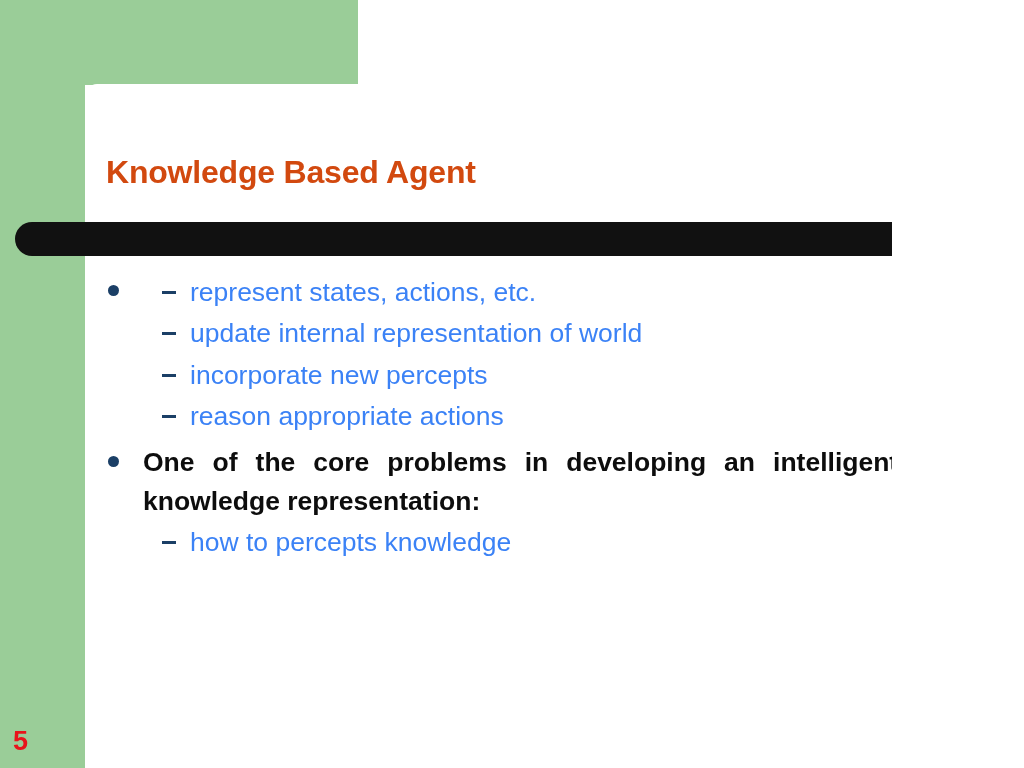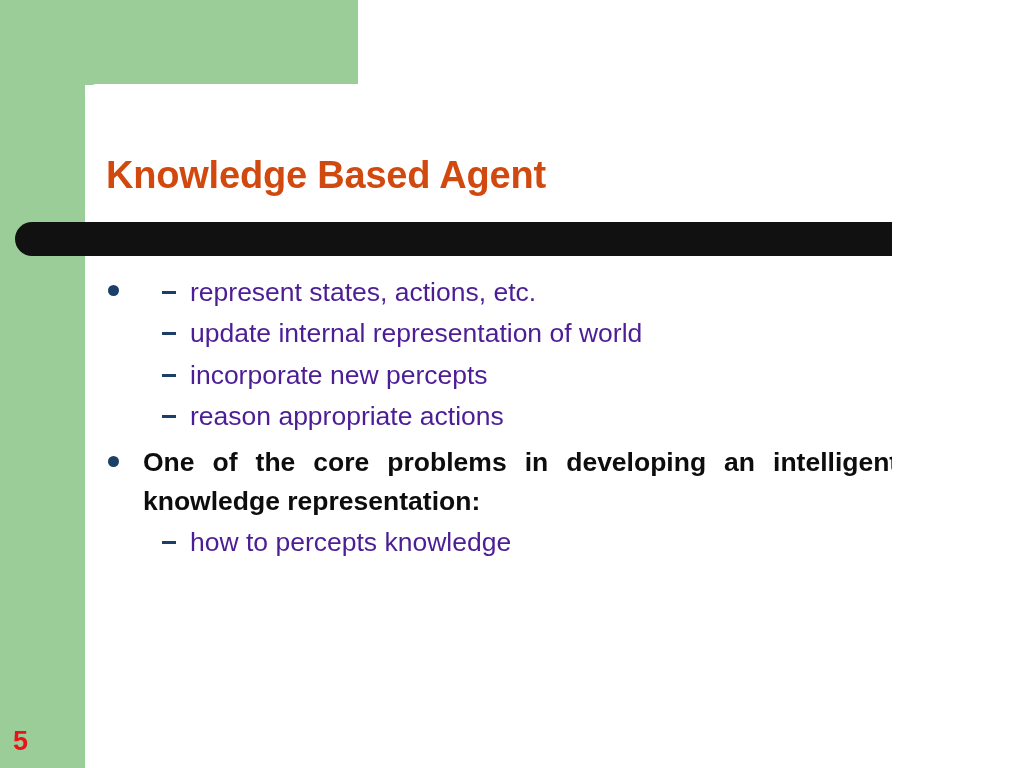--- a/index.html
+++ b/index.html
@@ -50,21 +50,21 @@
     background: #ffffff;
     border-top-left-radius: 12px;
   }
 
   
   .slide-title {
     position: absolute;
     left: 106px;
     top: 156px;
     width: 760px;
-    font-size: 38px;
+    font-size: 32px;
     font-weight: bold;
     color: #D2490F;
     letter-spacing: -0.2px;
     line-height: 1.05;
     white-space: nowrap;
   }
 
   
   .rule-bar {
     position: absolute;
@@ -114,21 +114,21 @@
   .sub-list {
     list-style: none;
     margin: 0;
     padding: 0;
   }
   .bullet-l2 {
     position: relative;
     padding-left: 86px;
     font-size: 26.5px;
     font-weight: normal;
-    color: #4c1d95;
+    color: #3b82f6;
     line-height: 1.565;
     white-space: nowrap;
   }
   .bullet-l2 .dash {
     position: absolute;
     left: 58px;
     top: 19px;
     width: 14px;
     height: 3px;
     background: #1B3F66;

